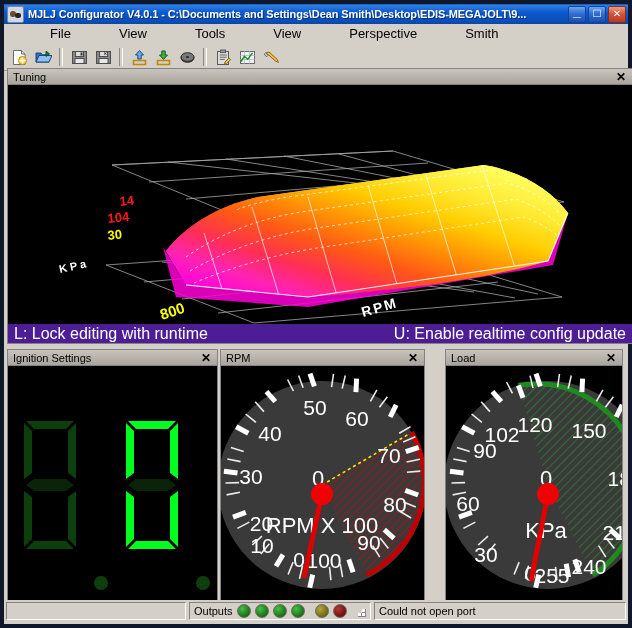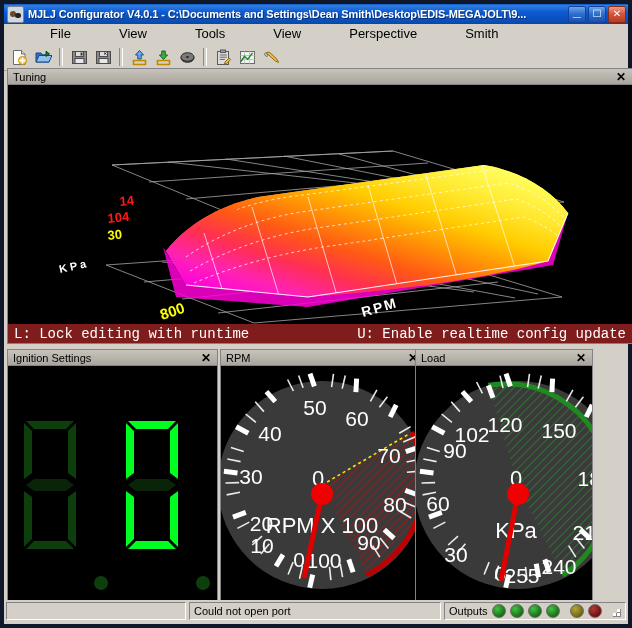--- a/index.html
+++ b/index.html
@@ -46,30 +46,30 @@
   
   .panel{border:1px solid #848284;background:#d4d0c8;box-sizing:border-box;}
   .ptitle{height:15px;display:flex;align-items:center;justify-content:space-between;
       background:linear-gradient(to bottom,#c8c4bc,#a9a59d);
       border-bottom:1px solid #848284;padding:0 4px 0 5px;font-size:11px;color:#000;}
   .ptitle .x{font-size:12px;font-weight:bold;cursor:pointer;line-height:12px;padding:0 2px;}
 
   #tuning-panel{position:absolute;left:3px;top:64px;width:626px;height:276px;}
   .plot{position:relative;width:100%;height:239px;background:#000;overflow:hidden;}
   .plot svg{display:block;}
-  .plotstatus{height:19px;background:#7f1d1d;color:#fff;font-size:14px;
-      display:flex;align-items:center;position:relative;font-family:Liberation Mono, monospace;}
+  .plotstatus{height:19px;background:#4c1d95;color:#fff;font-size:16px;
+      display:flex;align-items:center;position:relative;}
   .ps1{position:absolute;left:6px;}
   .ps2{position:absolute;left:150px;}
   .ps3{position:absolute;right:6px;padding-left:39px;}
 
   
   #ignition-panel{position:absolute;left:3px;top:345px;width:211px;height:255px;}
   #rpm-panel{position:absolute;left:216px;top:345px;width:205px;height:255px;}
-  #load-panel{position:absolute;left:411px;top:345px;width:178px;height:255px;}
+  #load-panel{position:absolute;left:441px;top:345px;width:178px;height:255px;}
   .gbody{background:#000;width:100%;height:238px;position:relative;overflow:hidden;}
 
   
   .segwrap{position:absolute;left:0;top:0;right:0;bottom:0;display:flex;
       align-items:center;justify-content:center;gap:10px;}
   .digit{position:relative;width:68px;height:136px;}
   .dot{width:14px;height:14px;border-radius:50%;align-self:flex-end;margin-bottom:14px;}
 
   
   .statusbar{position:absolute;left:2px;right:2px;bottom:2px;height:22px;display:flex;
@@ -526,30 +526,30 @@
         <text x="100" y="172" fill="#ffffff" font-size="22" text-anchor="middle" font-family="'Liberation Sans',sans-serif">KPa</text>
 
         <line x1="102" y1="128" x2="85" y2="215" stroke="#e00000" stroke-width="5"></line>
         <circle cx="102" cy="128" r="11" fill="#f00000"></circle>
       </svg>
     </div>
   </div>
 
   <div class="statusbar">
     <div class="sfield sf1"></div>
-    <div class="sfield sf2">Could not open port</div>
     <div class="sfield sf3">
       <span>Outputs</span>
       <span class="led" style="background:radial-gradient(circle at 35% 32%,#44c244,#1e7a1e 60%,#0d4a0d)"></span>
       <span class="led" style="background:radial-gradient(circle at 35% 32%,#44c244,#1e7a1e 60%,#0d4a0d)"></span>
       <span class="led" style="background:radial-gradient(circle at 35% 32%,#44c244,#1e7a1e 60%,#0d4a0d)"></span>
       <span class="led" style="background:radial-gradient(circle at 35% 32%,#44c244,#1e7a1e 60%,#0d4a0d)"></span>
       <span class="led" style="background:radial-gradient(circle at 35% 32%,#b5a63a,#7a7019 60%,#4a4409);margin-left:6px"></span>
       <span class="led" style="background:radial-gradient(circle at 35% 32%,#b03a3a,#7a1414 60%,#4a0808)"></span>
       <span class="grip">
         <i style="left:9px;top:9px"></i>
           <i style="left:5px;top:9px"></i>
           <i style="left:9px;top:5px"></i>
       </span>
     </div>
+    <div class="sfield sf2">Could not open port</div>
   </div>
 
 </div>
 
 </body></html>

